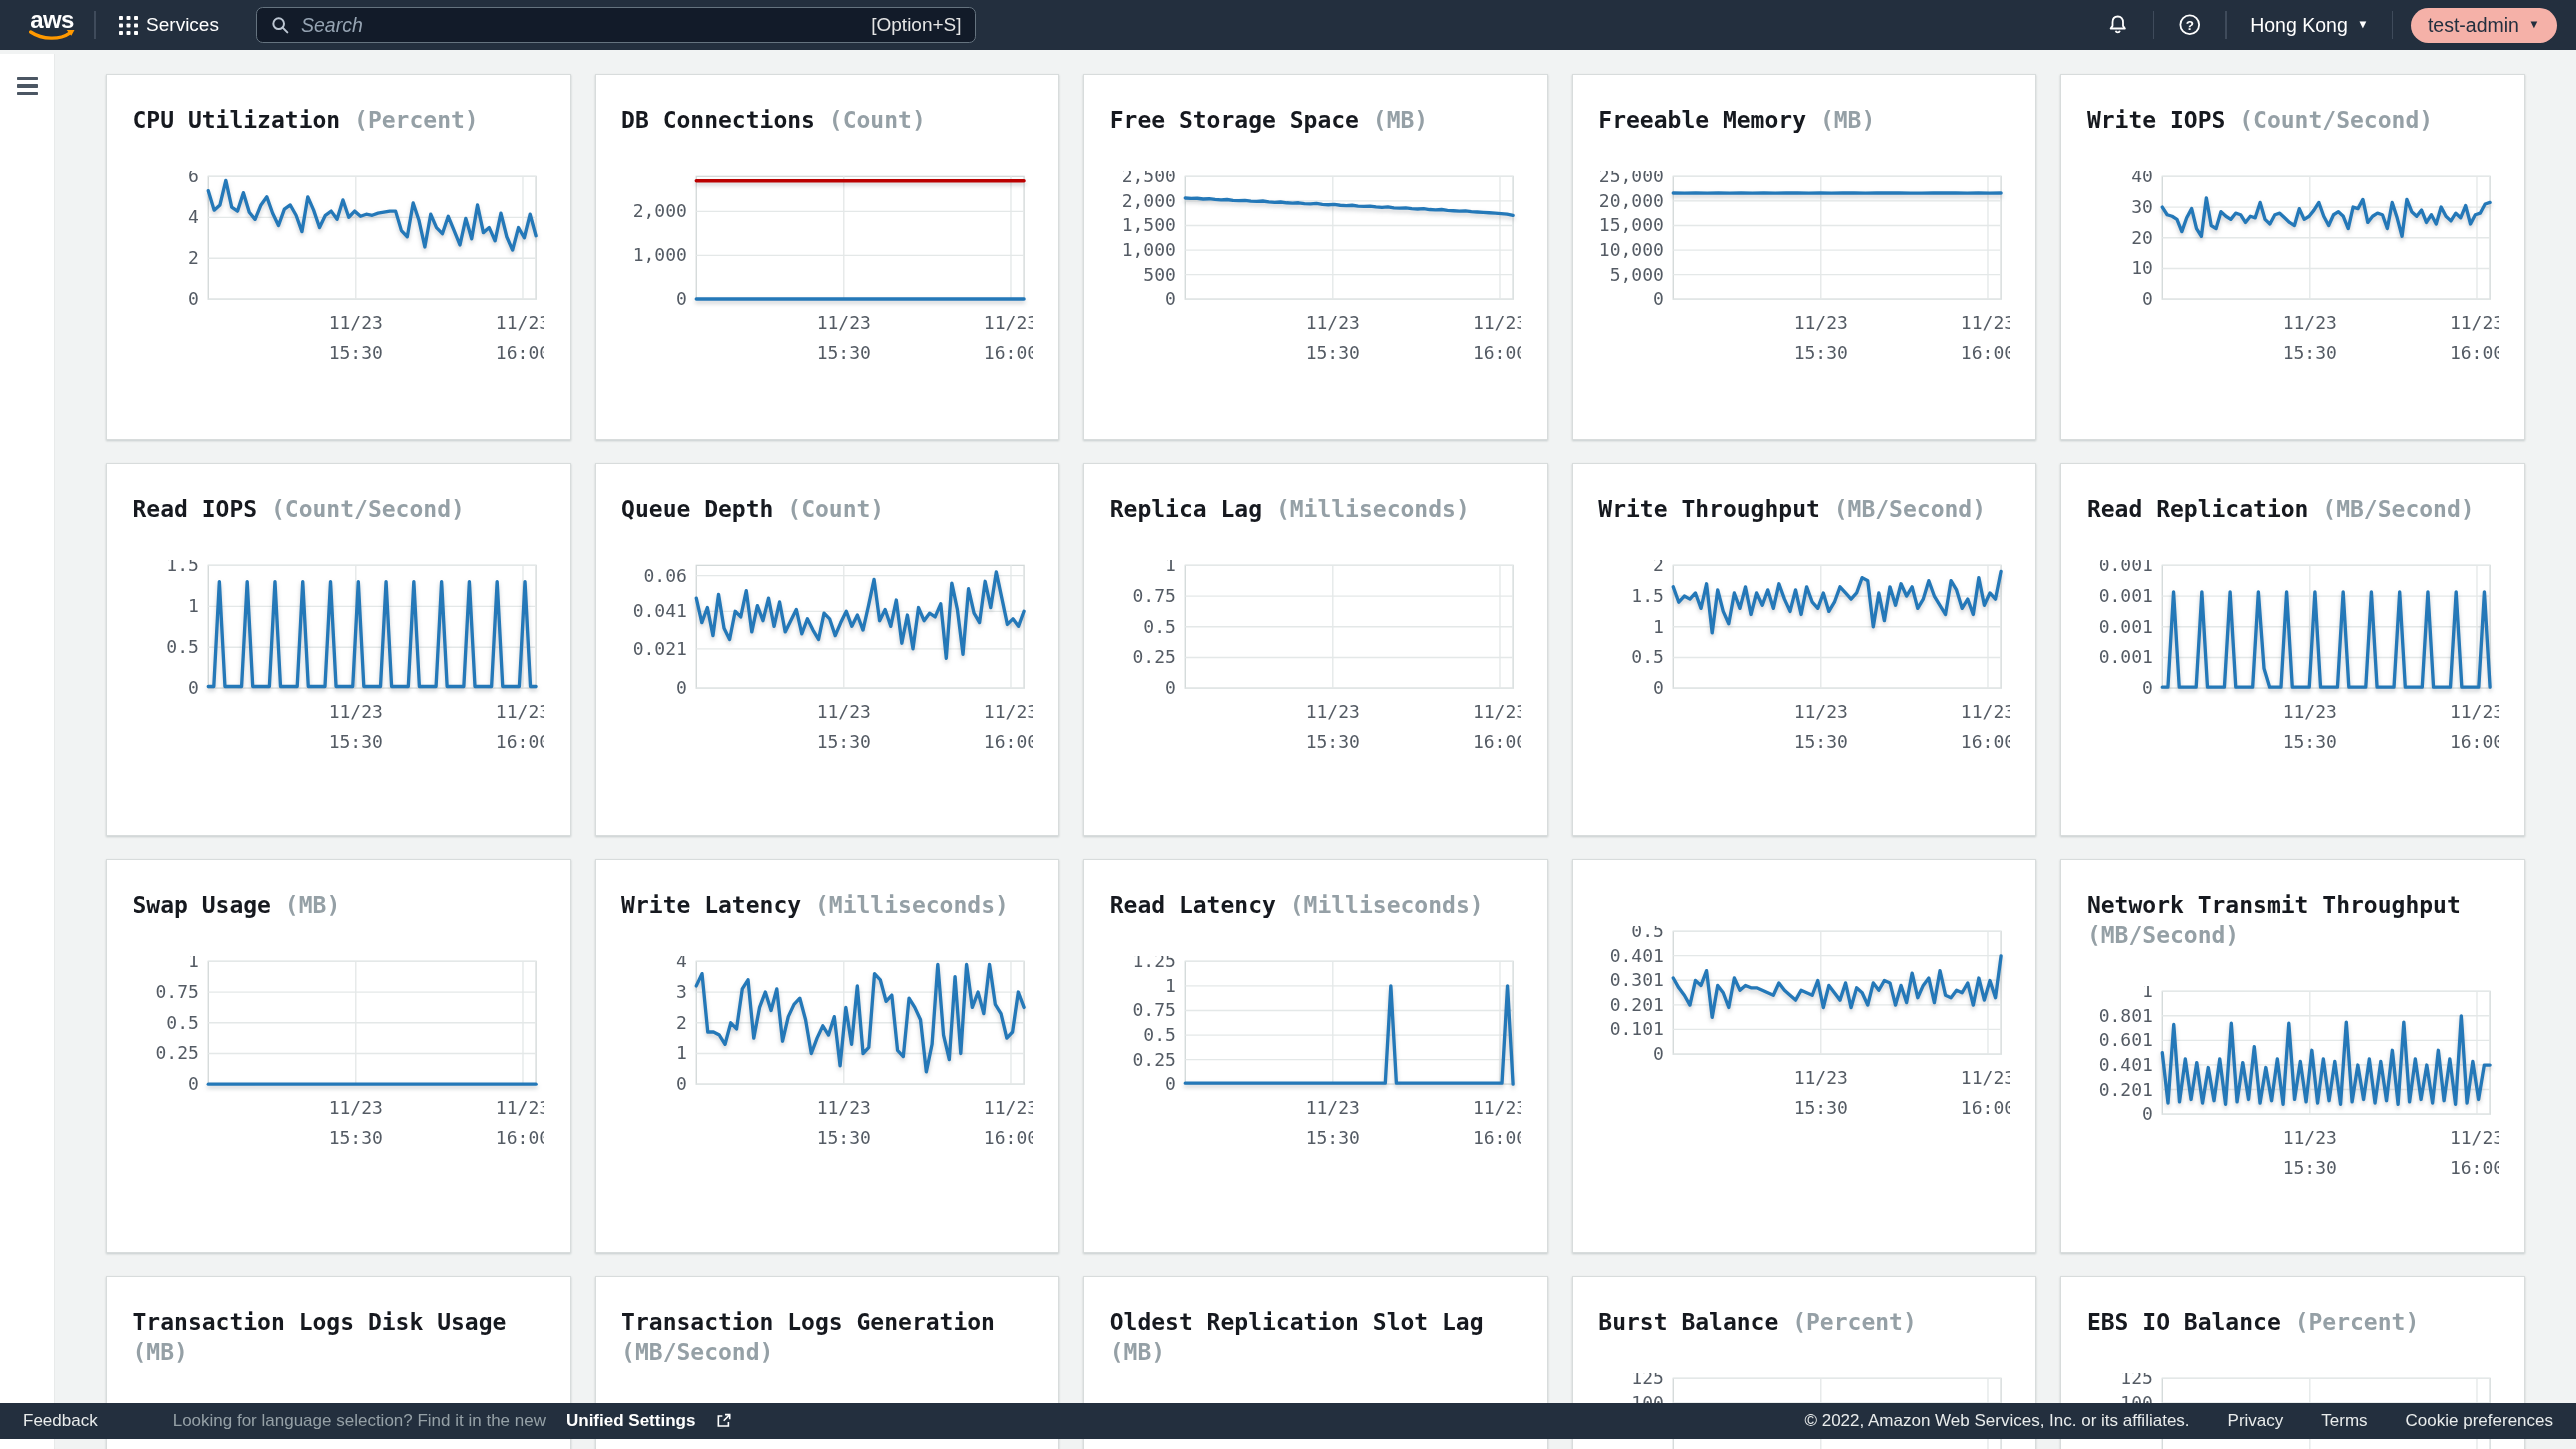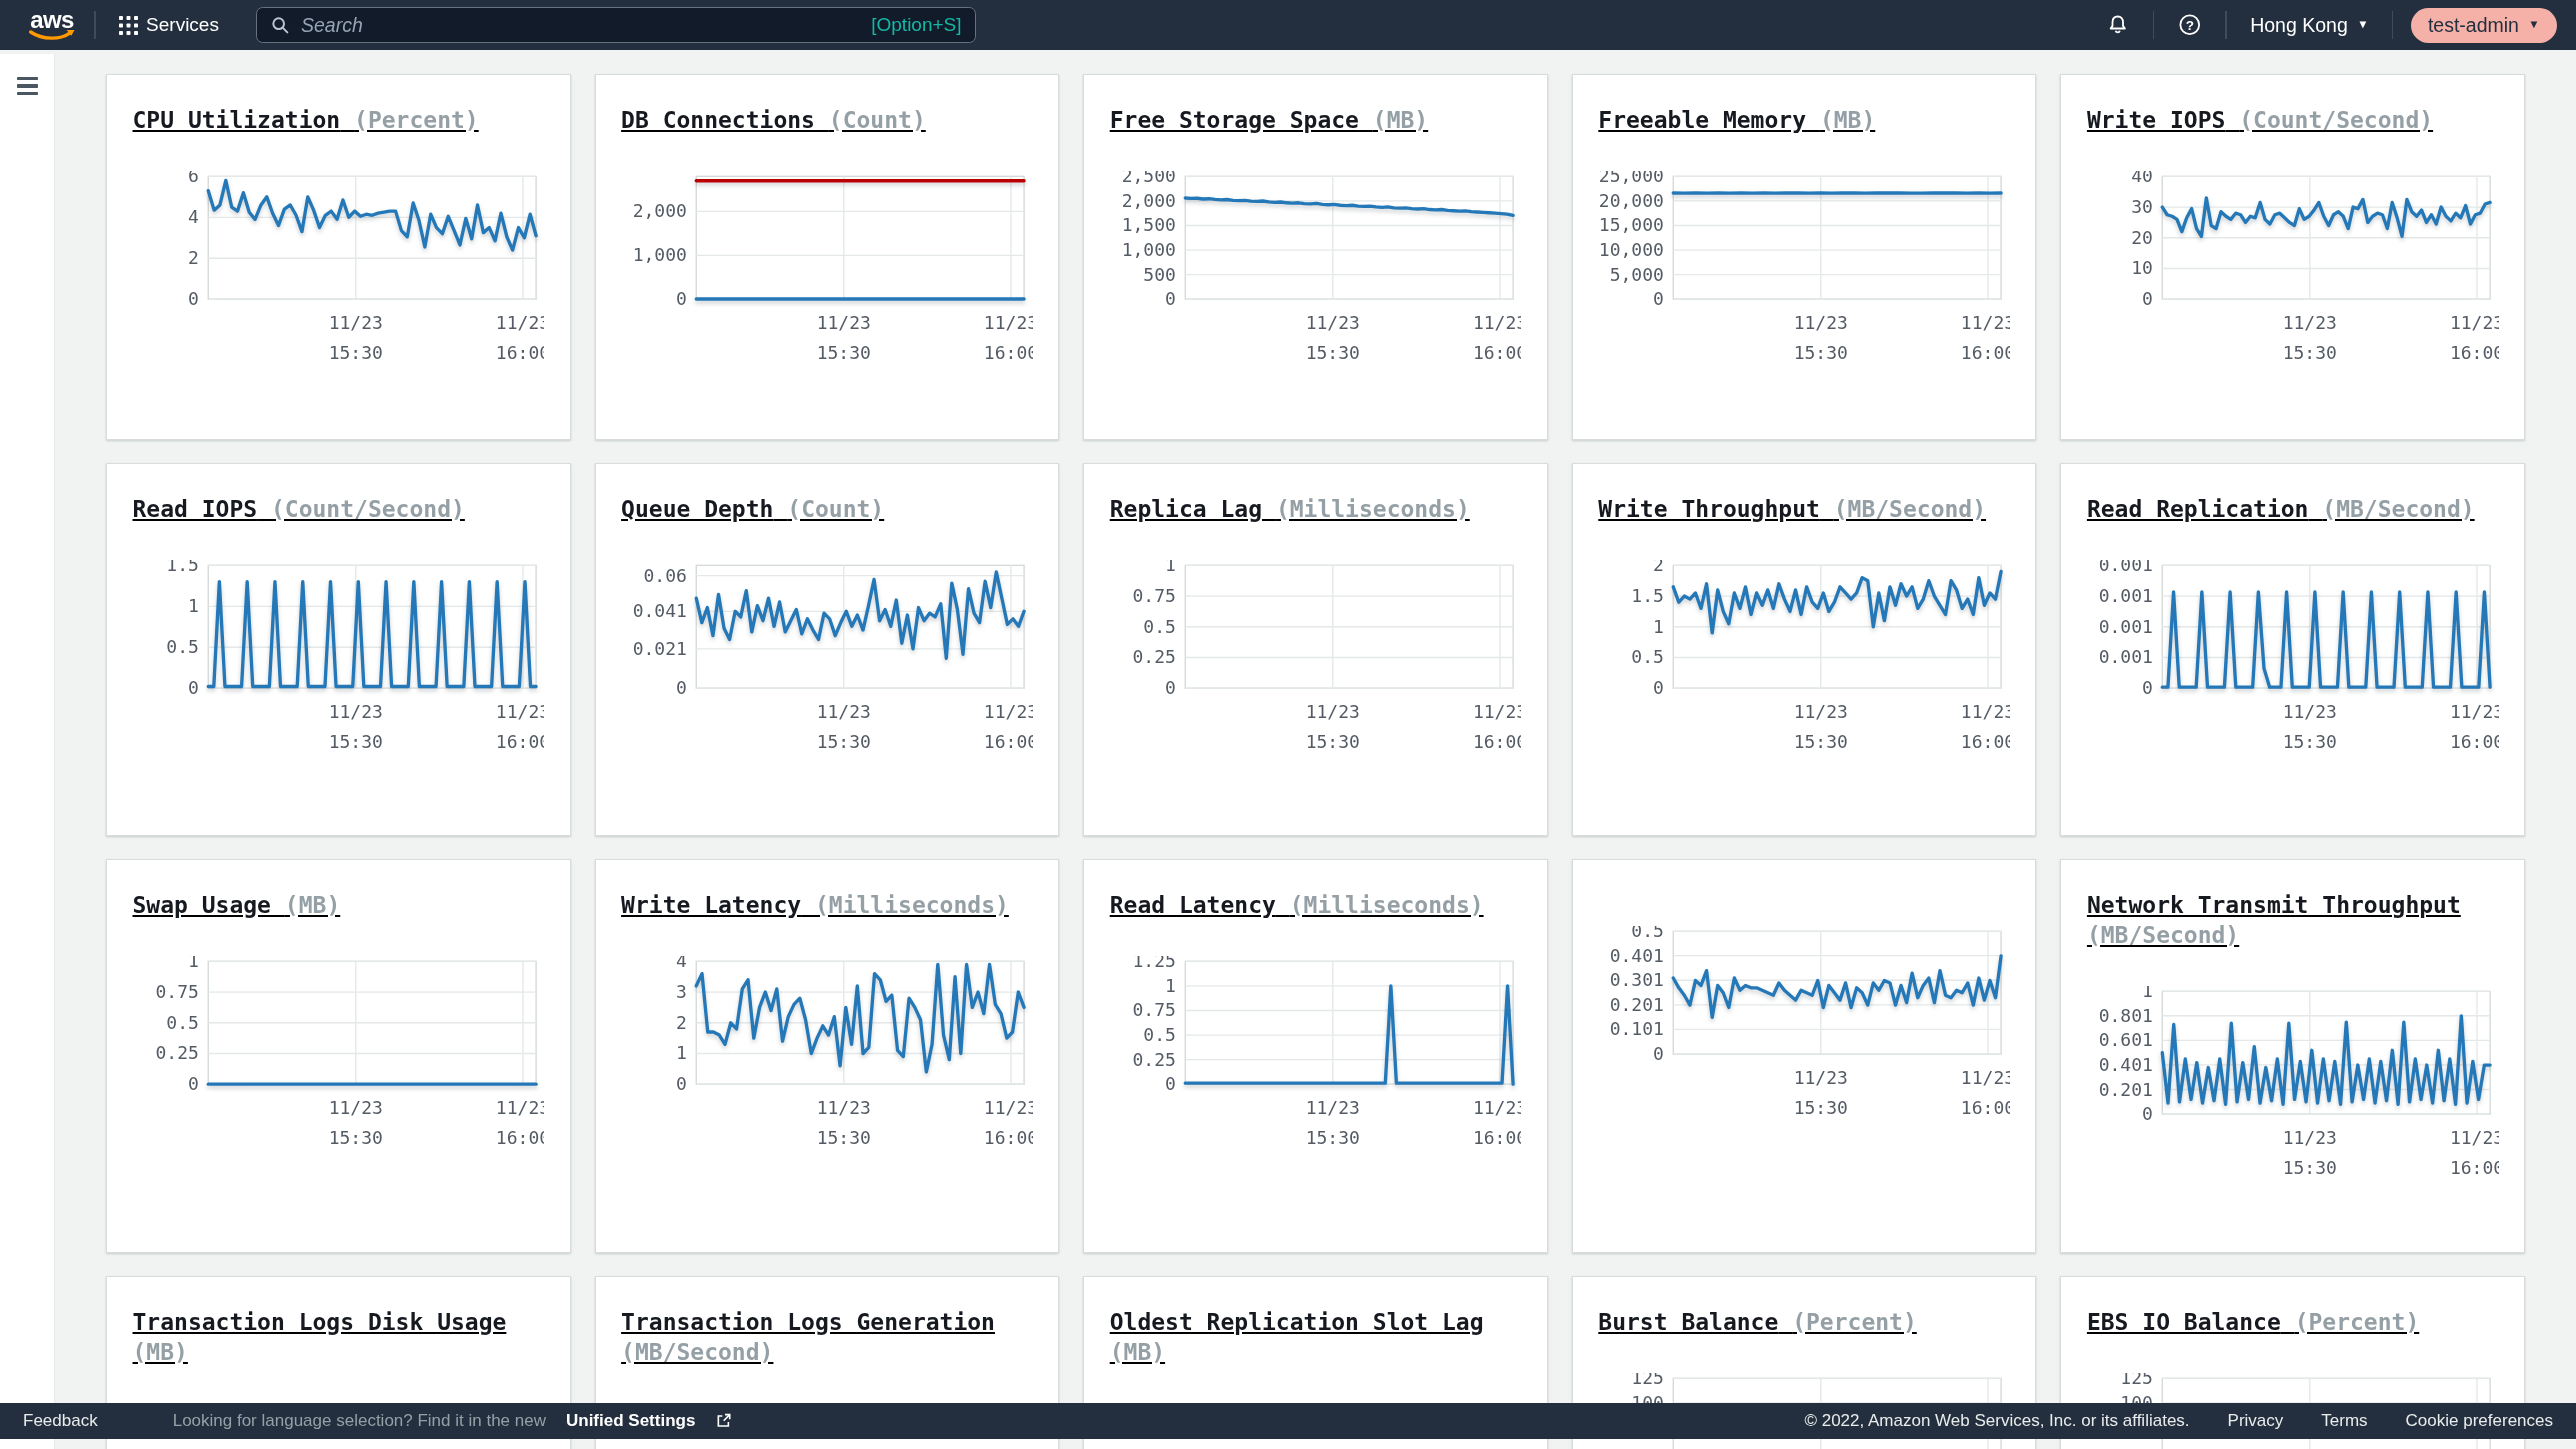--- a/index.html
+++ b/index.html
@@ -11,41 +11,41 @@
           display:flex;align-items:center;z-index:40;padding:0 19px 0 27px;box-sizing:border-box;}
   .aws-logo{display:flex;flex-direction:column;align-items:center;width:50px;cursor:pointer;}
   .aws-logo .awstext{color:#fff;font-weight:bold;font-size:24px;line-height:20px;letter-spacing:-0.7px;}
   .nav-divider{width:1.3px;height:28px;background:#3f4b5b;margin:0 17.4px;}
   .services-btn{display:flex;align-items:center;gap:8px;color:#fff;font-size:19px;
                 background:none;border:none;cursor:pointer;font-family:inherit;}
   .searchbox{margin-left:31px;width:720px;height:36px;background:#121b29;
              border:1.3px solid #65737f;border-radius:6.7px;display:flex;align-items:center;
              padding:0 13.4px;box-sizing:border-box;gap:10.7px;cursor:text;}
   .searchbox .ph{color:#95a3b2;font-size:19.5px;font-style:italic;}
-  .searchbox .shortcut{margin-left:auto;color:#14b8a6;font-size:19px;}
+  .searchbox .shortcut{margin-left:auto;color:#e5e5e5;font-size:19px;}
   .nav-right{margin-left:auto;display:flex;align-items:center;}
   .icon-btn{background:none;border:none;cursor:pointer;display:flex;align-items:center;padding:0 5.4px;}
   .region-btn{background:none;border:none;cursor:pointer;display:flex;align-items:center;gap:9.4px;
               color:#fff;font-size:19.5px;font-family:inherit;}
   .caret{font-size:11.4px;line-height:1;}
   .region-btn .caret{color:#fff;}
   .user-pill{background:#f5b1a8;border:none;cursor:pointer;display:flex;align-items:center;gap:9.4px;
              color:#232f3e;font-size:19.5px;font-family:inherit;padding:6px 17.4px;border-radius:670px;}
   .user-pill .caret{color:#232f3e;}
 
   
   .sidebar{position:absolute;top:54px;left:0;bottom:0;width:54px;background:#fff;z-index:10;
            border-right:0.7px solid #e8eaea;}
   .hamburger{background:none;border:none;cursor:pointer;display:block;margin:19px auto 0;padding:0;}
   .hamburger .bar{width:21px;height:3.4px;background:#4b5663;margin:4px 0;border-radius:0.7px;}
 
   
   .main{position:absolute;left:54px;top:54px;right:0;bottom:0;overflow:hidden;
         padding:20px 51px 0 52px;box-sizing:border-box;}
-  .chart-row{display:grid;grid-template-columns:repeat(5,1fr);gap:24px;margin-bottom:23px;text-decoration:underline;}
+  .chart-row{display:grid;grid-template-columns:repeat(5,1fr);gap:24px;margin-bottom:23px;}
   .card{background:#fff;border:0.7px solid #d8dcdc;box-shadow:0 0.7px 2px rgba(0,28,36,.18);
         padding:29.5px 25.5px 0;box-sizing:border-box;overflow:hidden;}
   .chart-row:nth-child(1) .card{height:366px;}
   .chart-row:nth-child(2) .card{height:373px;}
   .chart-row:nth-child(3) .card{height:394px;}
   .chart-row:nth-child(4) .card{height:402px;}
   .card-title{margin:0;font-family:"DejaVu Sans Mono",monospace;font-size:23px;font-weight:700;
               color:#16191f;line-height:1.32;}
   .card-title .unit{color:#95a0a6;}
   .chartbox{margin-top:36px;}

